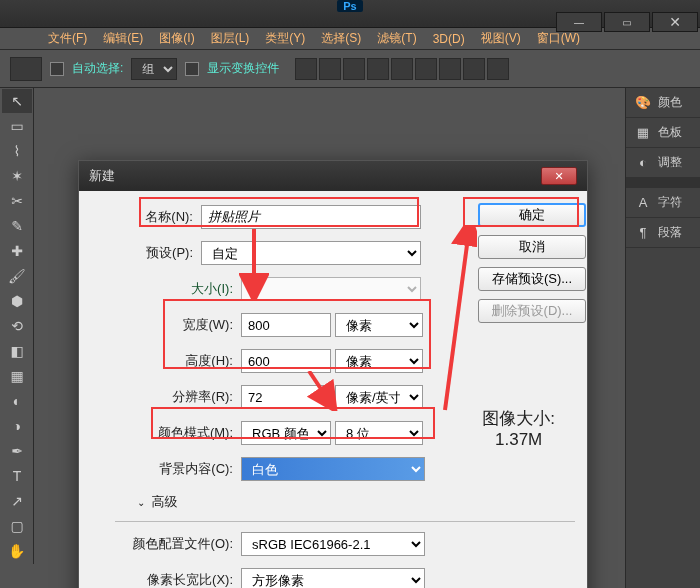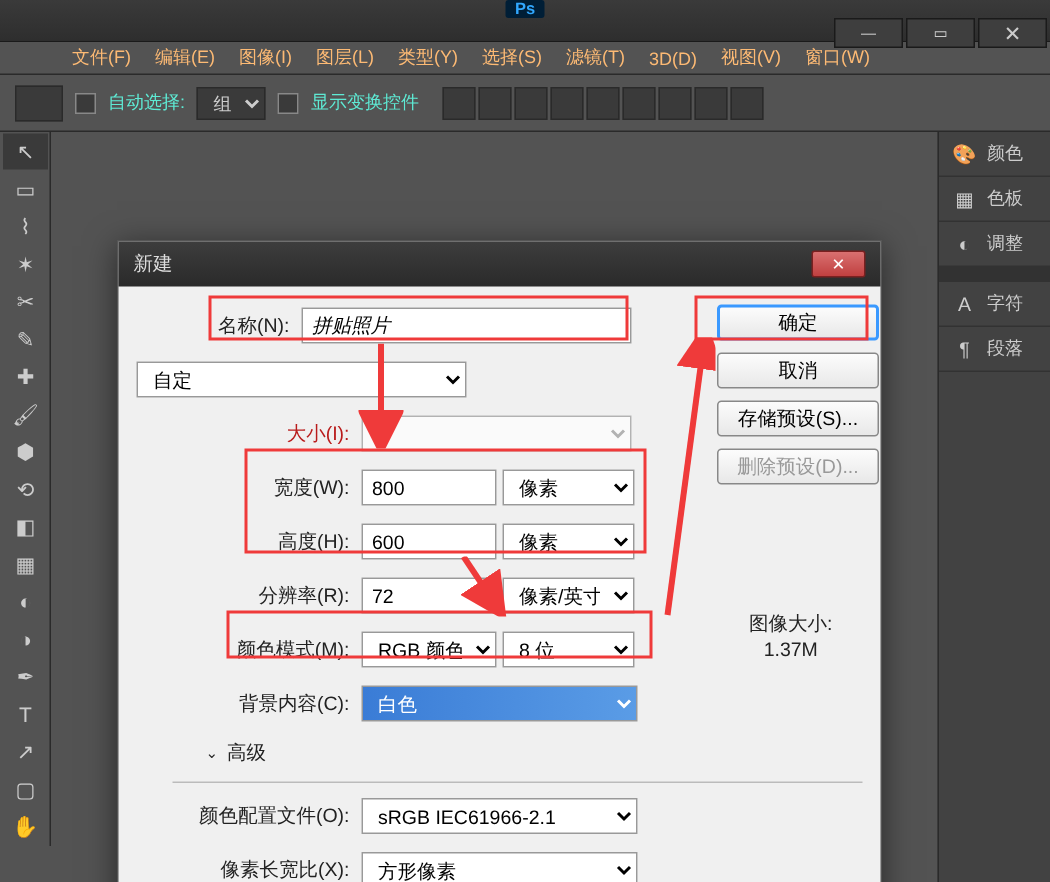--- a/index.html
+++ b/index.html
@@ -50,21 +50,21 @@
 .dlg-btn { background: linear-gradient(to bottom, #fcfcfc, #e8e8e8); border: 1px solid #888; border-radius: 3px; height: 24px; font-size: 13px; cursor: pointer; }
 .dlg-btn.highlight { border: 2px solid #3a99ff; }
 .bgcontent { background: linear-gradient(to right, #3a7cd6, #5a9ce6); color: #fff; }
 
 .red-box { border: 2px solid #ef3a3a; position: absolute; pointer-events: none; }
 .red-arrow { position: absolute; pointer-events: none; }
 
 .group-line { border-top: 1px solid #bbb; margin: 4px 0 10px 24px; }
 .adv-toggle { display: flex; align-items: center; gap: 6px; padding-left: 46px; margin: 10px 0; color: #222; font-size: 13px; }
 .chev { font-size: 10px; }
-.imgsize { position: absolute; right: 32px; top: 216px; text-align: center; font-size: 13px; color: #222; }
+.imgsize { position: absolute; right: 32px; top: 216px; text-align: center; font-size: 17px; color: #222; }
 </style>
 </head>
 <body>
 
 <div class="titlebar">
   <div class="ps-icon">Ps</div>
   <div class="win-controls">
     <div class="win-btn">—</div>
     <div class="win-btn">▭</div>
     <div class="win-btn close">✕</div>
@@ -156,25 +156,26 @@
     <span class="dlg-close">✕</span>
   </div>
   <div class="dlg-body">
 
     <div class="row">
       <span class="lbl">名称(N):</span>
       <input class="txt-input" style="width: 220px; font-style: italic;" value="拼贴照片">
     </div>
 
     <div class="row">
+      <span class="lbl">预设(P):</span>
       <select class="select-ui" style="width:220px"><option>自定</option></select>
     </div>
 
     <div class="row">
-      <span class="lbl indent" style="color:#b91c1c">大小(I):</span>
+      <span class="lbl indent" style="color:#14532d">大小(I):</span>
       <select class="select-ui" style="width:180px;color:#999" disabled=""><option></option></select>
     </div>
 
     <div class="row">
       <span class="lbl indent">宽度(W):</span>
       <input class="txt-input" style="width: 90px;" value="800">
       <select class="select-ui" style="width:88px;margin-left:4px"><option>像素</option></select>
     </div>
 
     <div class="row">

